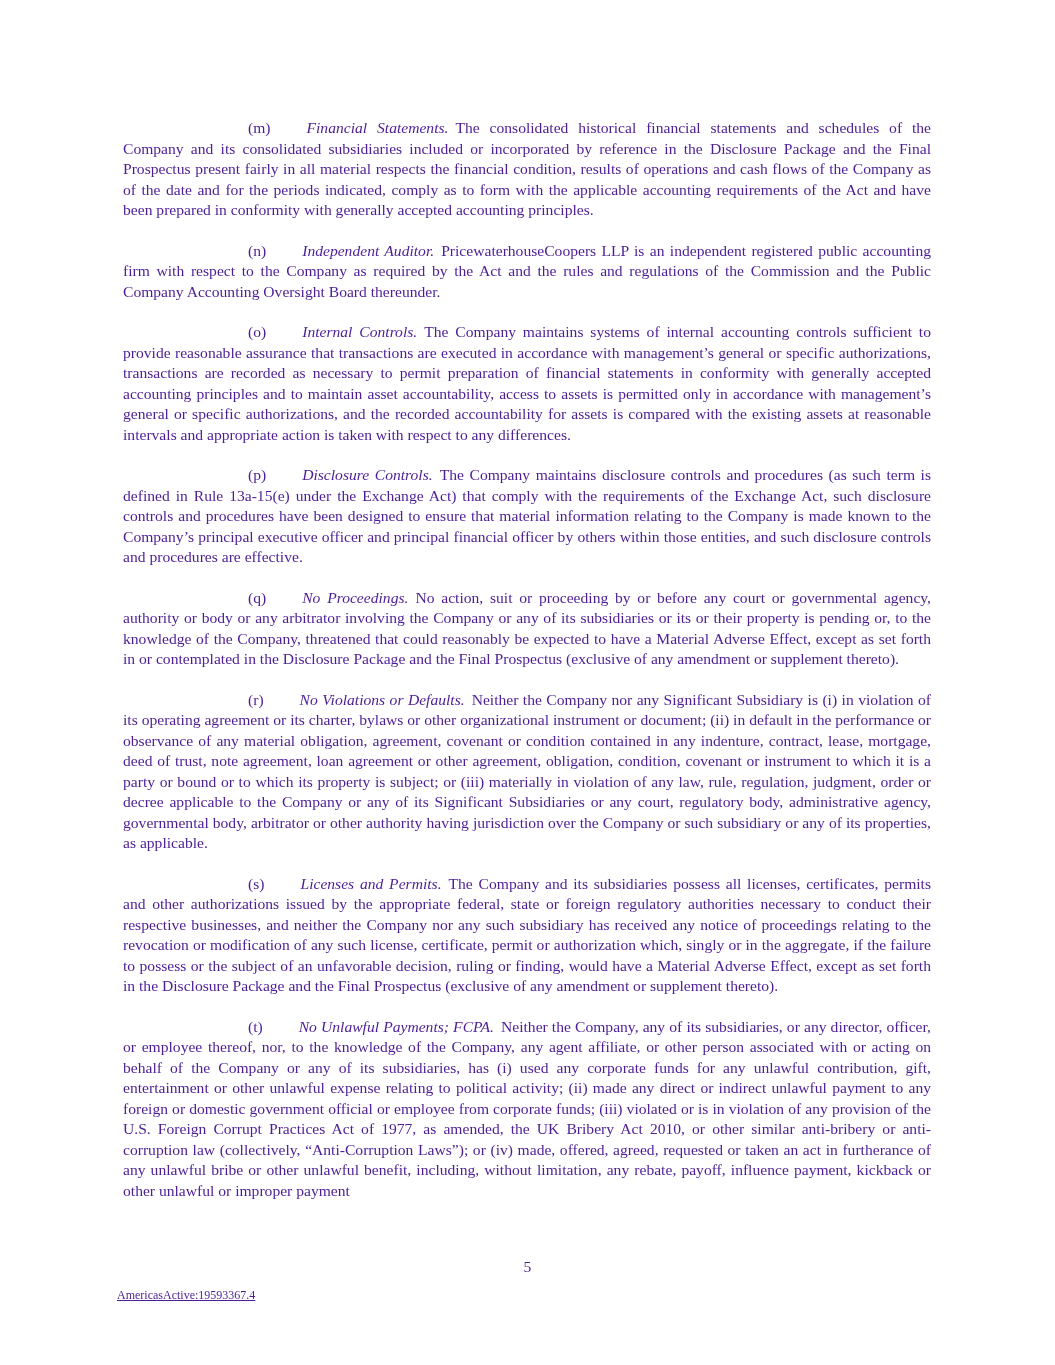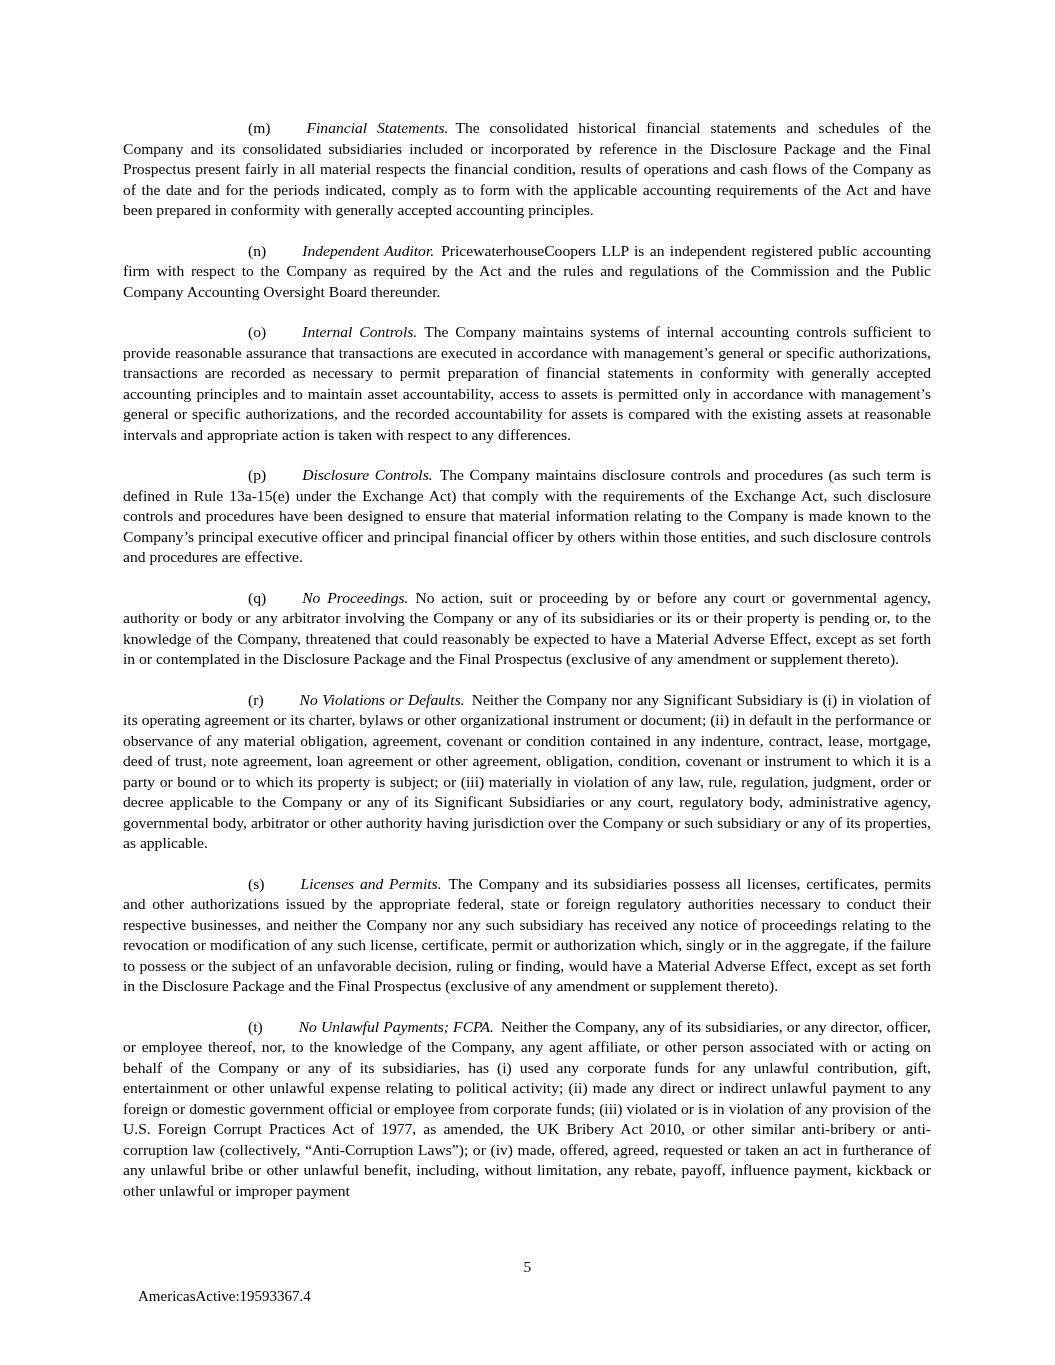--- a/index.html
+++ b/index.html
@@ -7,21 +7,21 @@
     padding: 0;
     background: #ffffff;
   }
   .page {
     position: relative;
     width: 1055px;
     height: 1365px;
     margin: 0 auto;
     background: #ffffff;
     font-family: "Liberation Serif", "DejaVu Serif", serif;
-    color: #000000;
+    color: #4c1d95;
     overflow: hidden;
   }
   .content {
     position: absolute;
     top: 118px;
     left: 123px;
     width: 808px;
   }
   p.para {
     margin: 0 0 20px 0;
@@ -43,22 +43,23 @@
     position: absolute;
     top: 1258px;
     left: 0;
     right: 0;
     text-align: center;
     font-size: 15.6px;
   }
   .doc-footer {
     position: absolute;
     top: 1288px;
-    left: 138px;
-    font-size: 15px;
+    left: 117px;
+    font-size: 12px;
+    text-decoration: underline;
   }
 </style>
 </head>
 <body>
 
 <div class="page">
 
   <div class="content">
 
     <p class="para"><span class="para-label">(m)</span><span class="tab"></span><span class="para-title">Financial Statements.</span><span class="para-body">The consolidated historical financial statements and schedules of the Company and its consolidated subsidiaries included or incorporated by reference in the Disclosure Package and the Final Prospectus present fairly in all material respects the financial condition, results of operations and cash flows of the Company as of the date and for the periods indicated, comply as to form with the applicable accounting requirements of the Act and have been prepared in conformity with generally accepted accounting principles.</span></p>

